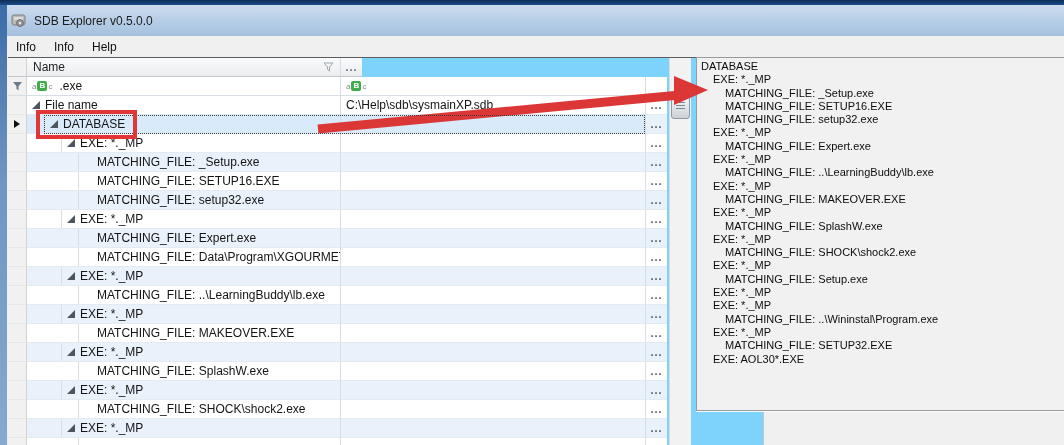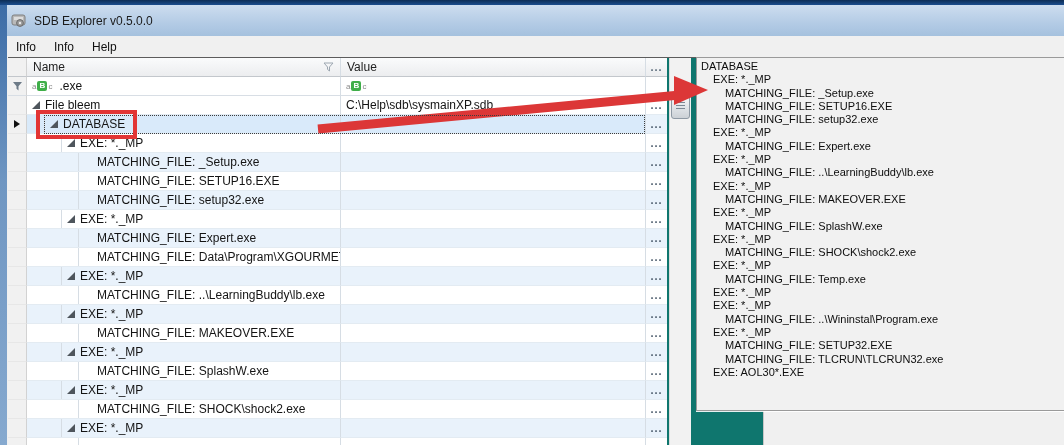--- a/index.html
+++ b/index.html
@@ -18,21 +18,21 @@
     display:flex; align-items:center; padding-left:4px; }
   .titlebar .title { font-size:12px; color:#1b1b1b; margin-left:6px; }
   .app-icon { width:17px; height:16px; display:inline-block; }
   .menubar { position:absolute; left:7px; top:36px; right:0; height:21px; background:#f0f0f0;
     display:flex; align-items:center; }
   .menu-item { font-size:12px; color:#111; padding:2px 9px; cursor:default; }
 
   .topline { position:absolute; left:8px; top:57px; width:1056px; height:1px; background:#5c5c5c; }
 
   
-  .grid { position:absolute; left:8px; top:58px; width:756px; height:387px; background:#0f766e; overflow:hidden;
+  .grid { position:absolute; left:8px; top:58px; width:756px; height:387px; background:#7dd3fc; overflow:hidden;
     border-right:1px solid #c6c6c6; font-size:12px; color:#141414; }
   .grid-row, .hdr-row, .flt-row { display:flex; height:19px; width:100%; }
   .cell { height:19px; display:flex; align-items:center; overflow:hidden; white-space:nowrap; }
   .gutter { width:19px; background:#f1f1f1; border-right:1px solid #d2d2d2; border-bottom:1px solid #e7e7e7;
     flex:none; justify-content:center; }
   .name  { width:313px; flex:none; }
   .value { width:305px; flex:none; border-left:1px solid #d6dde4; padding-left:5px; }
   .more  { width:22px; flex:none; border-left:1px solid #d6dde4; justify-content:center;
     color:#4b5b6b; font-weight:bold; letter-spacing:1px; font-size:11px; }
 
@@ -117,23 +117,20 @@
   <div class="grid">
     <div class="hdr-row">
       <div class="cell gutter"></div>
       <div class="cell name">
         <span>Name</span>
         <span class="funnel">
           <svg width="11" height="10" viewBox="0 0 11 10">
               <path d="M1 1h9L6.5 5v4L4.5 7.4V5z" fill="none" stroke="#7f8c99" stroke-width="1"></path>
             </svg>
         </span>
-      </div>
-      <div class="cell value">
-        <span>Value</span>
       </div>
       <div class="cell more">...</div>
     </div>
 
     <div class="flt-row">
       <div class="cell gutter pin-icon">
         <svg width="11" height="11" viewBox="0 0 11 11">
             <path d="M1 1h9L6.5 5.2v4.3l-2-1.8V5.2z" fill="#6d7a87"></path>
           </svg>
       </div>
@@ -157,21 +154,21 @@
 
     <div id="grid-rows">
         <div class="grid-row">
           <div class="cell gutter"></div>
           <div class="cell name">
             <span class="indent" style="width: 0px;"></span>
             <span class="nbody">
               <span class="tri">
                 <i></i>
               </span>
-              <span class="ntext">File bleem</span>
+              <span class="ntext">File name</span>
             </span>
           </div>
           <div class="cell value">
             <span>C:\Help\sdb\sysmainXP.sdb</span>
           </div>
           <div class="cell more">...</div>
         </div>
         <div class="grid-row alt selected">
           <div class="cell gutter">
             <span class="row-arrow"></span>
@@ -462,27 +459,26 @@
       <div class="pline" style="padding-left: 24px;">MATCHING_FILE: Expert.exe</div>
       <div class="pline" style="padding-left: 12px;">EXE: *._MP</div>
       <div class="pline" style="padding-left: 24px;">MATCHING_FILE: ..\LearningBuddy\lb.exe</div>
       <div class="pline" style="padding-left: 12px;">EXE: *._MP</div>
       <div class="pline" style="padding-left: 24px;">MATCHING_FILE: MAKEOVER.EXE</div>
       <div class="pline" style="padding-left: 12px;">EXE: *._MP</div>
       <div class="pline" style="padding-left: 24px;">MATCHING_FILE: SplashW.exe</div>
       <div class="pline" style="padding-left: 12px;">EXE: *._MP</div>
       <div class="pline" style="padding-left: 24px;">MATCHING_FILE: SHOCK\shock2.exe</div>
       <div class="pline" style="padding-left: 12px;">EXE: *._MP</div>
-      <div class="pline" style="padding-left: 24px;">MATCHING_FILE: Temp.exe</div>
+      <div class="pline" style="padding-left: 24px;">MATCHING_FILE: Setup.exe</div>
       <div class="pline" style="padding-left: 12px;">EXE: *._MP</div>
       <div class="pline" style="padding-left: 12px;">EXE: *._MP</div>
       <div class="pline" style="padding-left: 24px;">MATCHING_FILE: ..\Wininstal\Program.exe</div>
       <div class="pline" style="padding-left: 12px;">EXE: *._MP</div>
       <div class="pline" style="padding-left: 24px;">MATCHING_FILE: SETUP32.EXE</div>
-      <div class="pline" style="padding-left: 24px;">MATCHING_FILE: TLCRUN\TLCRUN32.exe</div>
       <div class="pline" style="padding-left: 12px;">EXE: AOL30*.EXE</div>
     </div>
 
   <div class="overlay">
     <div class="focus-rect"></div>
     <div class="red-rect"></div>
     <svg width="1064" height="445">
       <line x1="318" y1="129" x2="680" y2="95" stroke="#dc3737" stroke-width="9"></line>
       <polygon points="674,76 708,90 674,105" fill="#dc3737"></polygon>
     </svg>

